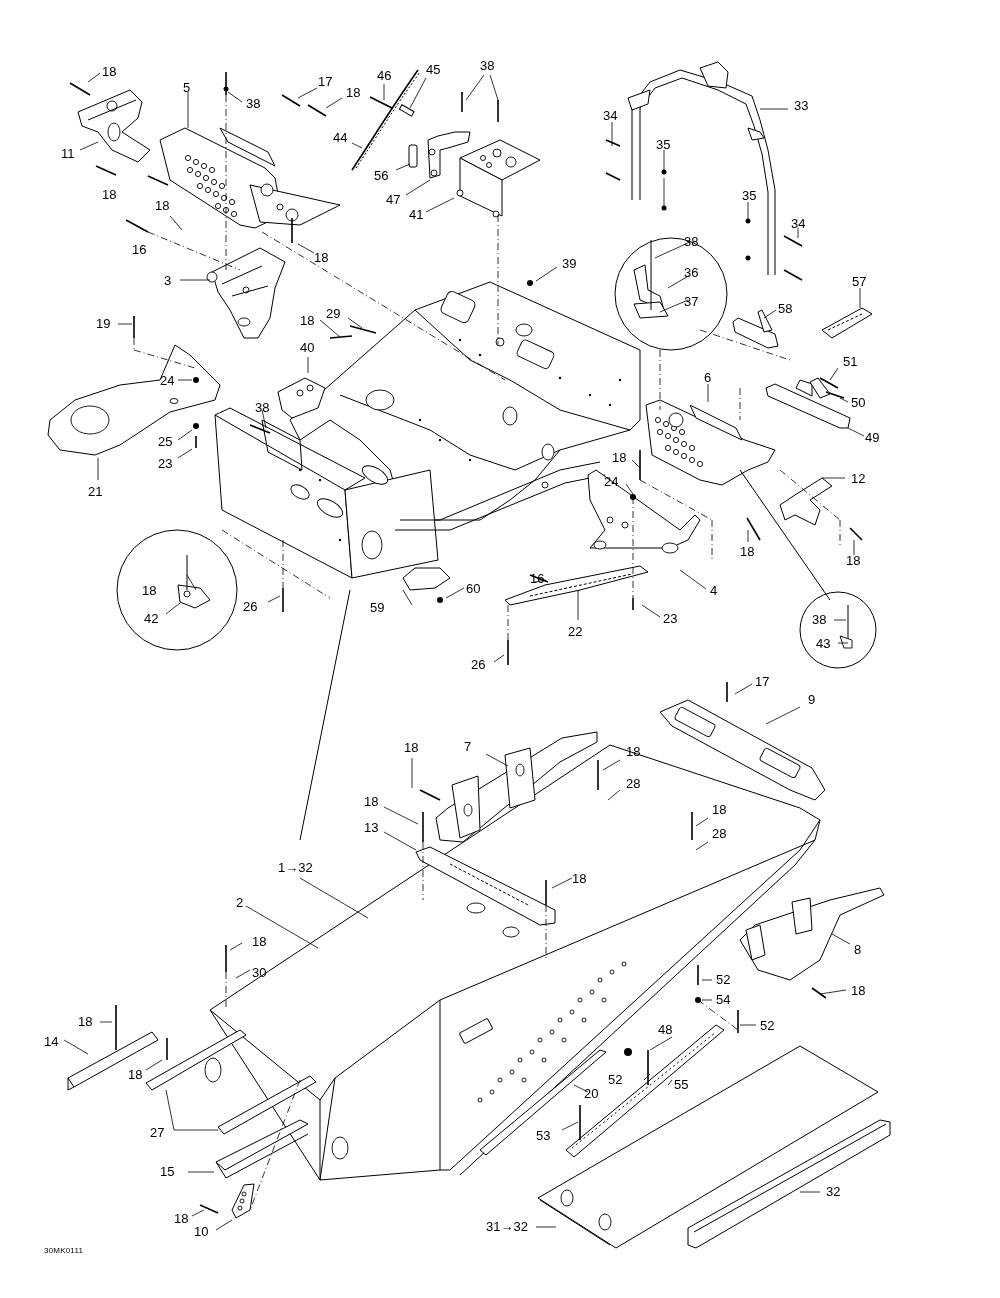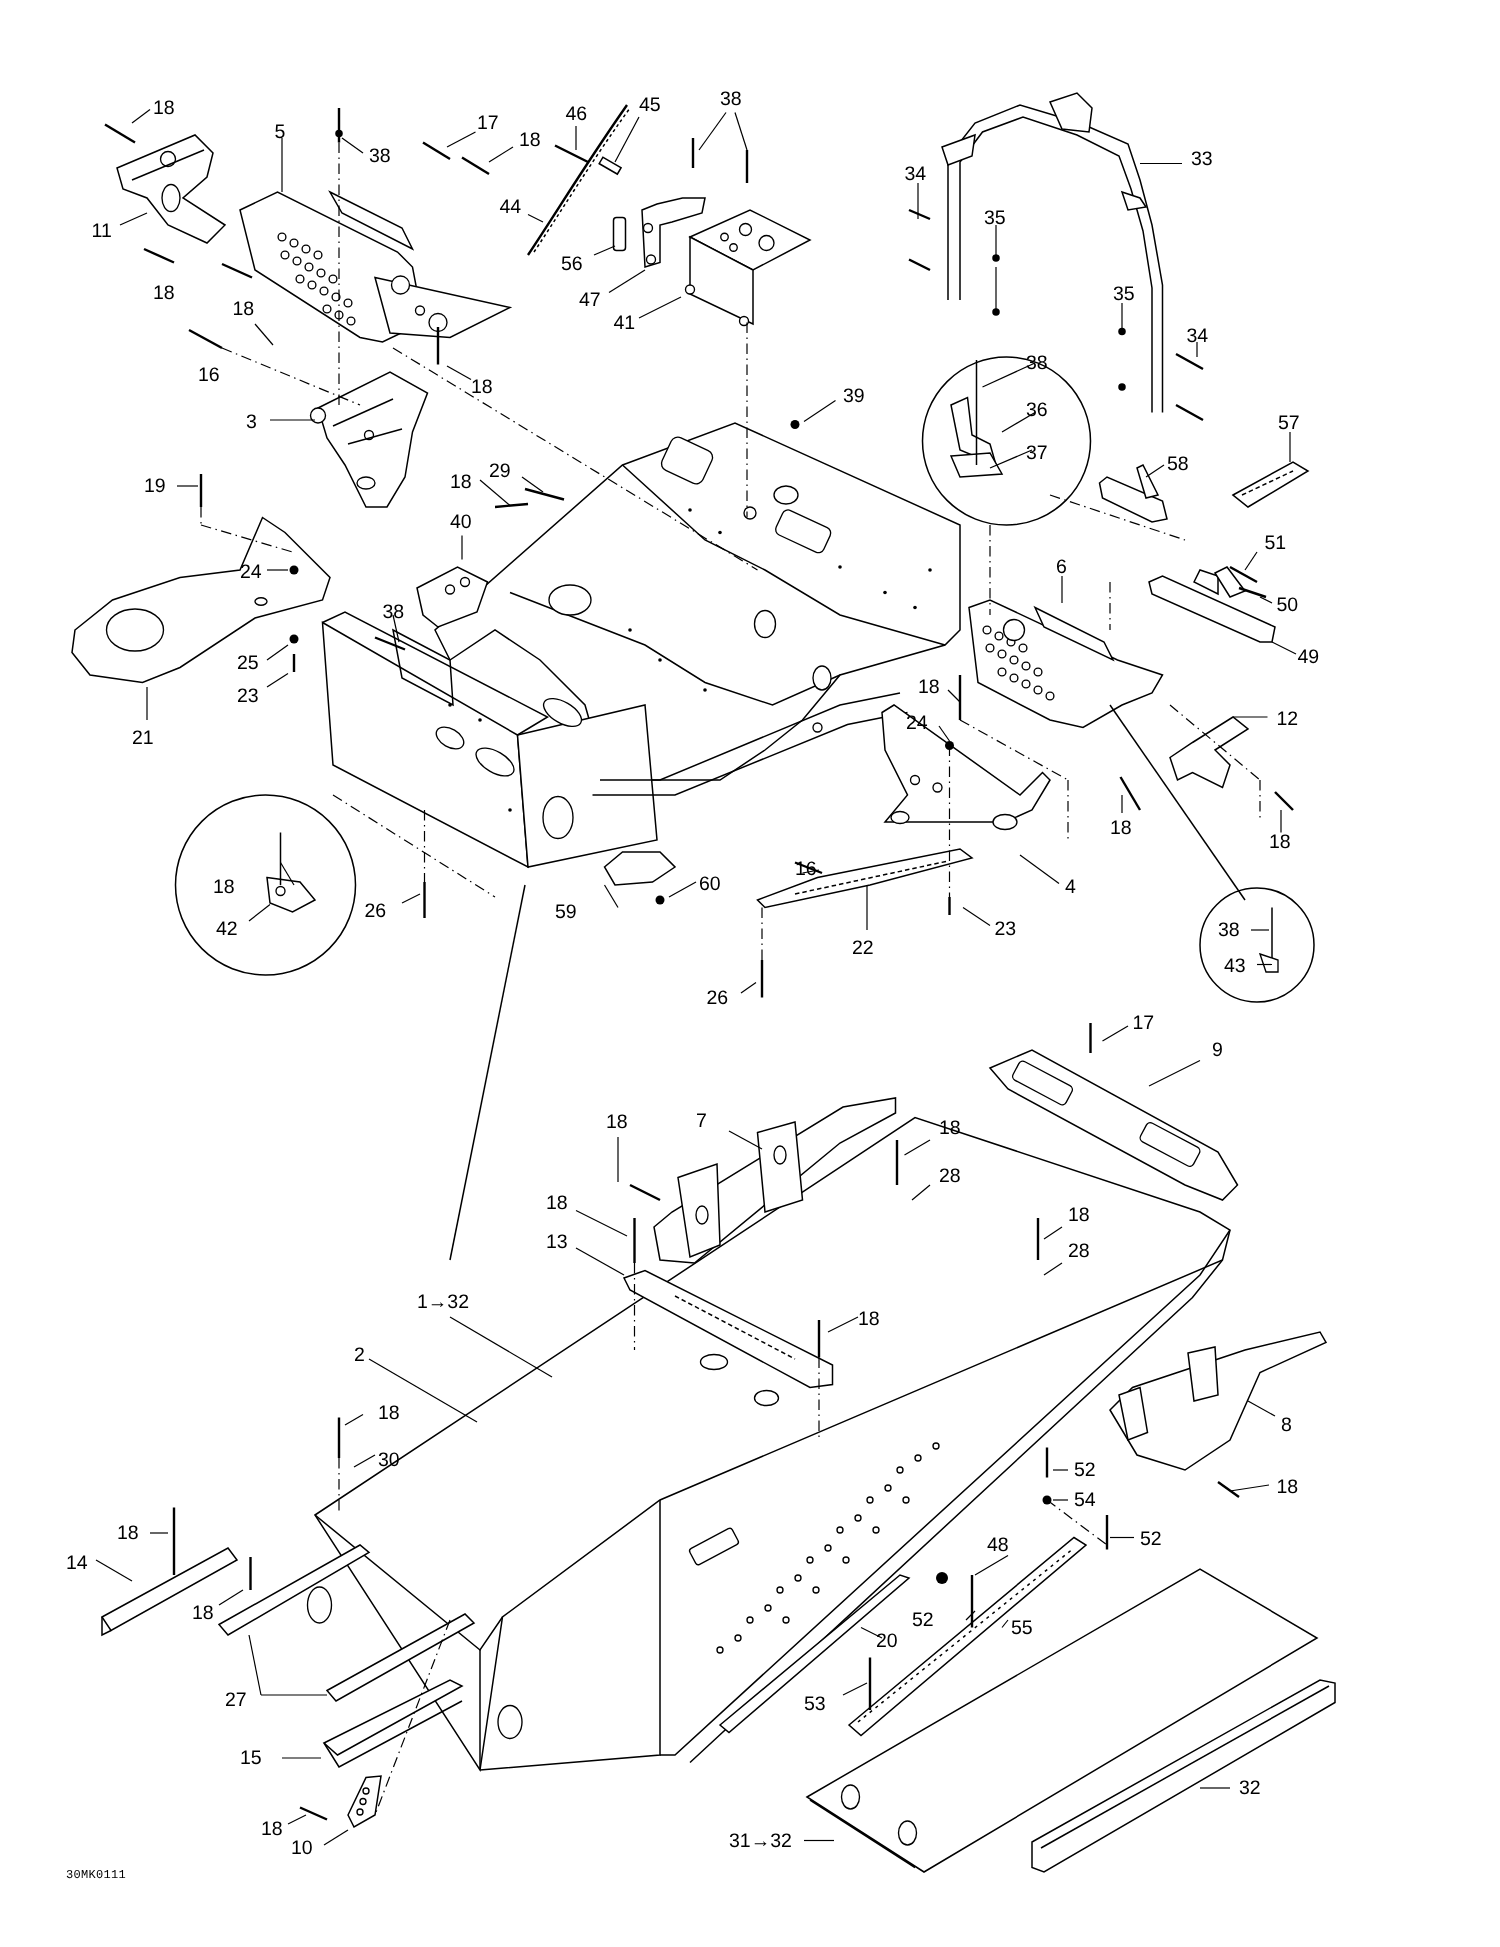--- a/index.html
+++ b/index.html
@@ -1,19 +1,19 @@
 <!DOCTYPE html>
 <html><head>
 <meta charset="utf-8">
 <style>
   html, body { margin: 0; padding: 0; background: #ffffff; }
   body { width: 1000px; height: 1298px; position: relative; overflow: hidden; font-family: "Liberation Sans", sans-serif; color: #000; }
   #diagram { position: absolute; left: 0; top: 0; width: 1000px; height: 1298px; }
   .callout { font-family: "Liberation Sans", sans-serif; font-size: 13px; fill: #000; }
-  .ref-code { position: absolute; left: 44px; top: 1246px; font-family: Liberation Mono, monospace; font-size: 8px; letter-spacing: 0.2px; }
+  .ref-code { position: absolute; left: 44px; top: 1246px; font-family: Liberation Sans, sans-serif; font-size: 8px; letter-spacing: 0.2px; }
   .ln { stroke: #000; stroke-width: 1; fill: none; }
   .thick { stroke: #000; stroke-width: 1.6; fill: none; }
   .dash { stroke: #000; stroke-width: 0.8; fill: none; stroke-dasharray: 7 3 1 3; }
   .part { stroke: #000; stroke-width: 1; fill: #fff; }
   .hole { stroke: #000; stroke-width: 0.9; fill: #fff; }
   .dot { fill: #000; }
   .leader { stroke: #000; stroke-width: 0.8; fill: none; }
 </style>
 </head>
 <body>

